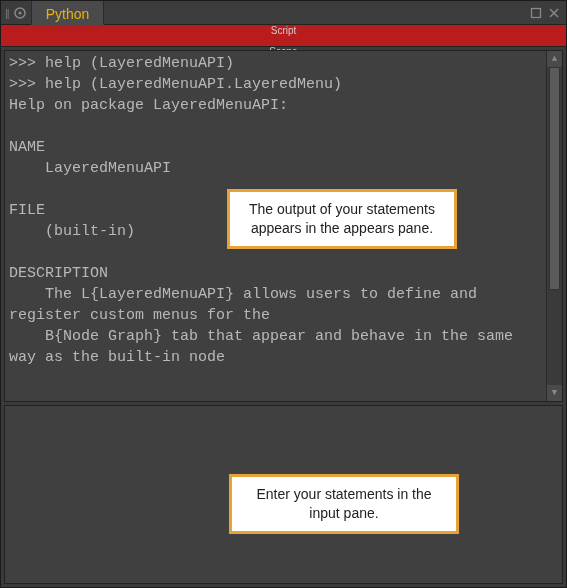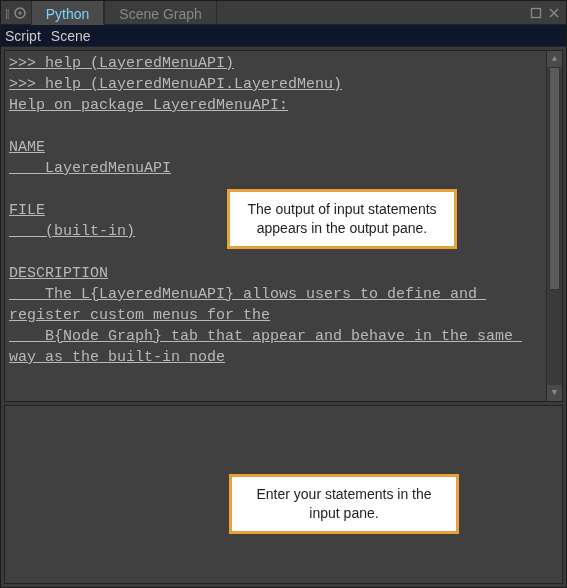--- a/index.html
+++ b/index.html
@@ -49,41 +49,42 @@
     color: #888;
     border-right: 1px solid #2a2a2a;
     border-left: 1px solid #2a2a2a;
     display: flex;
     align-items: center;
     cursor: pointer;
     font-size: 14px;
   }
   .tab.active {
     background: #4a4a4a;
-    color: #7dd3fc;
+    color: #eab308;
     border-bottom: 1px solid #4a4a4a;
     margin-bottom: -1px;
   }
   .titlebar-right {
     display: flex;
     align-items: center;
     gap: 6px;
     padding: 0 6px;
   }
   .titlebar-right svg { display:block; }
   .menubar {
     height: 22px;
-    background: #0f172a;
+    background: #b91c1c;
     border-bottom: 1px solid #222;
     display: flex;
     align-items: center;
     padding: 0 4px;
-    font-size: 14px;
+    font-size: 10px;
     color: #ccc;
     gap: 10px;
+    flex-direction: column;
   }
   .menu-item { cursor: pointer; }
   .panes {
     flex: 1;
     display: flex;
     flex-direction: column;
     padding: 3px;
     gap: 3px;
     min-height: 0;
   }
@@ -99,21 +100,20 @@
   }
   .output-pane {
     flex: 0 0 352px;
     display: flex;
   }
   .output-content {
     flex: 1;
     padding: 2px 4px;
     white-space: pre-wrap;
     overflow: hidden;
-    text-decoration: underline;
   }
   .scrollbar {
     width: 16px;
     background: #3a3a3a;
     border-left: 1px solid #2a2a2a;
     position: relative;
   }
   .scroll-btn {
     height: 16px;
     background: #4a4a4a;
@@ -166,23 +166,20 @@
       <span class="pin-icon">
         <svg width="14" height="14" viewBox="0 0 14 14">
             <circle cx="7" cy="7" r="5" fill="none" stroke="#888" stroke-width="1.5"></circle>
             <circle cx="7" cy="7" r="1.5" fill="#888"></circle>
           </svg>
       </span>
     </div>
     <div class="tabs">
       <div class="tab active">
         <span>Python</span>
-      </div>
-      <div class="tab">
-        <span>Scene Graph</span>
       </div>
     </div>
     <div class="titlebar-right">
       <span>
         <svg width="12" height="12" viewBox="0 0 12 12">
             <rect x="1.5" y="1.5" width="9" height="9" fill="none" stroke="#888" stroke-width="1.3"></rect>
           </svg>
       </span>
       <span>
         <svg width="12" height="12" viewBox="0 0 12 12">
@@ -215,21 +212,21 @@
     The L{LayeredMenuAPI} allows users to define and register custom menus for the
     B{Node Graph} tab that appear and behave in the same way as the built-in node</div>
       <div class="scrollbar">
         <div class="scroll-btn">▲</div>
         <div class="scroll-track">
           <div class="scroll-thumb"></div>
         </div>
         <div class="scroll-btn bottom">▼</div>
       </div>
       <div class="callout c1">
-        <span>The output of input statements appears in the output pane.</span>
+        <span>The output of your statements appears in the appears pane.</span>
       </div>
     </div>
 
     <div class="pane input-pane">
       <div class="callout c2">
         <span>Enter your statements in the input pane.</span>
       </div>
     </div>
 
   </div>

